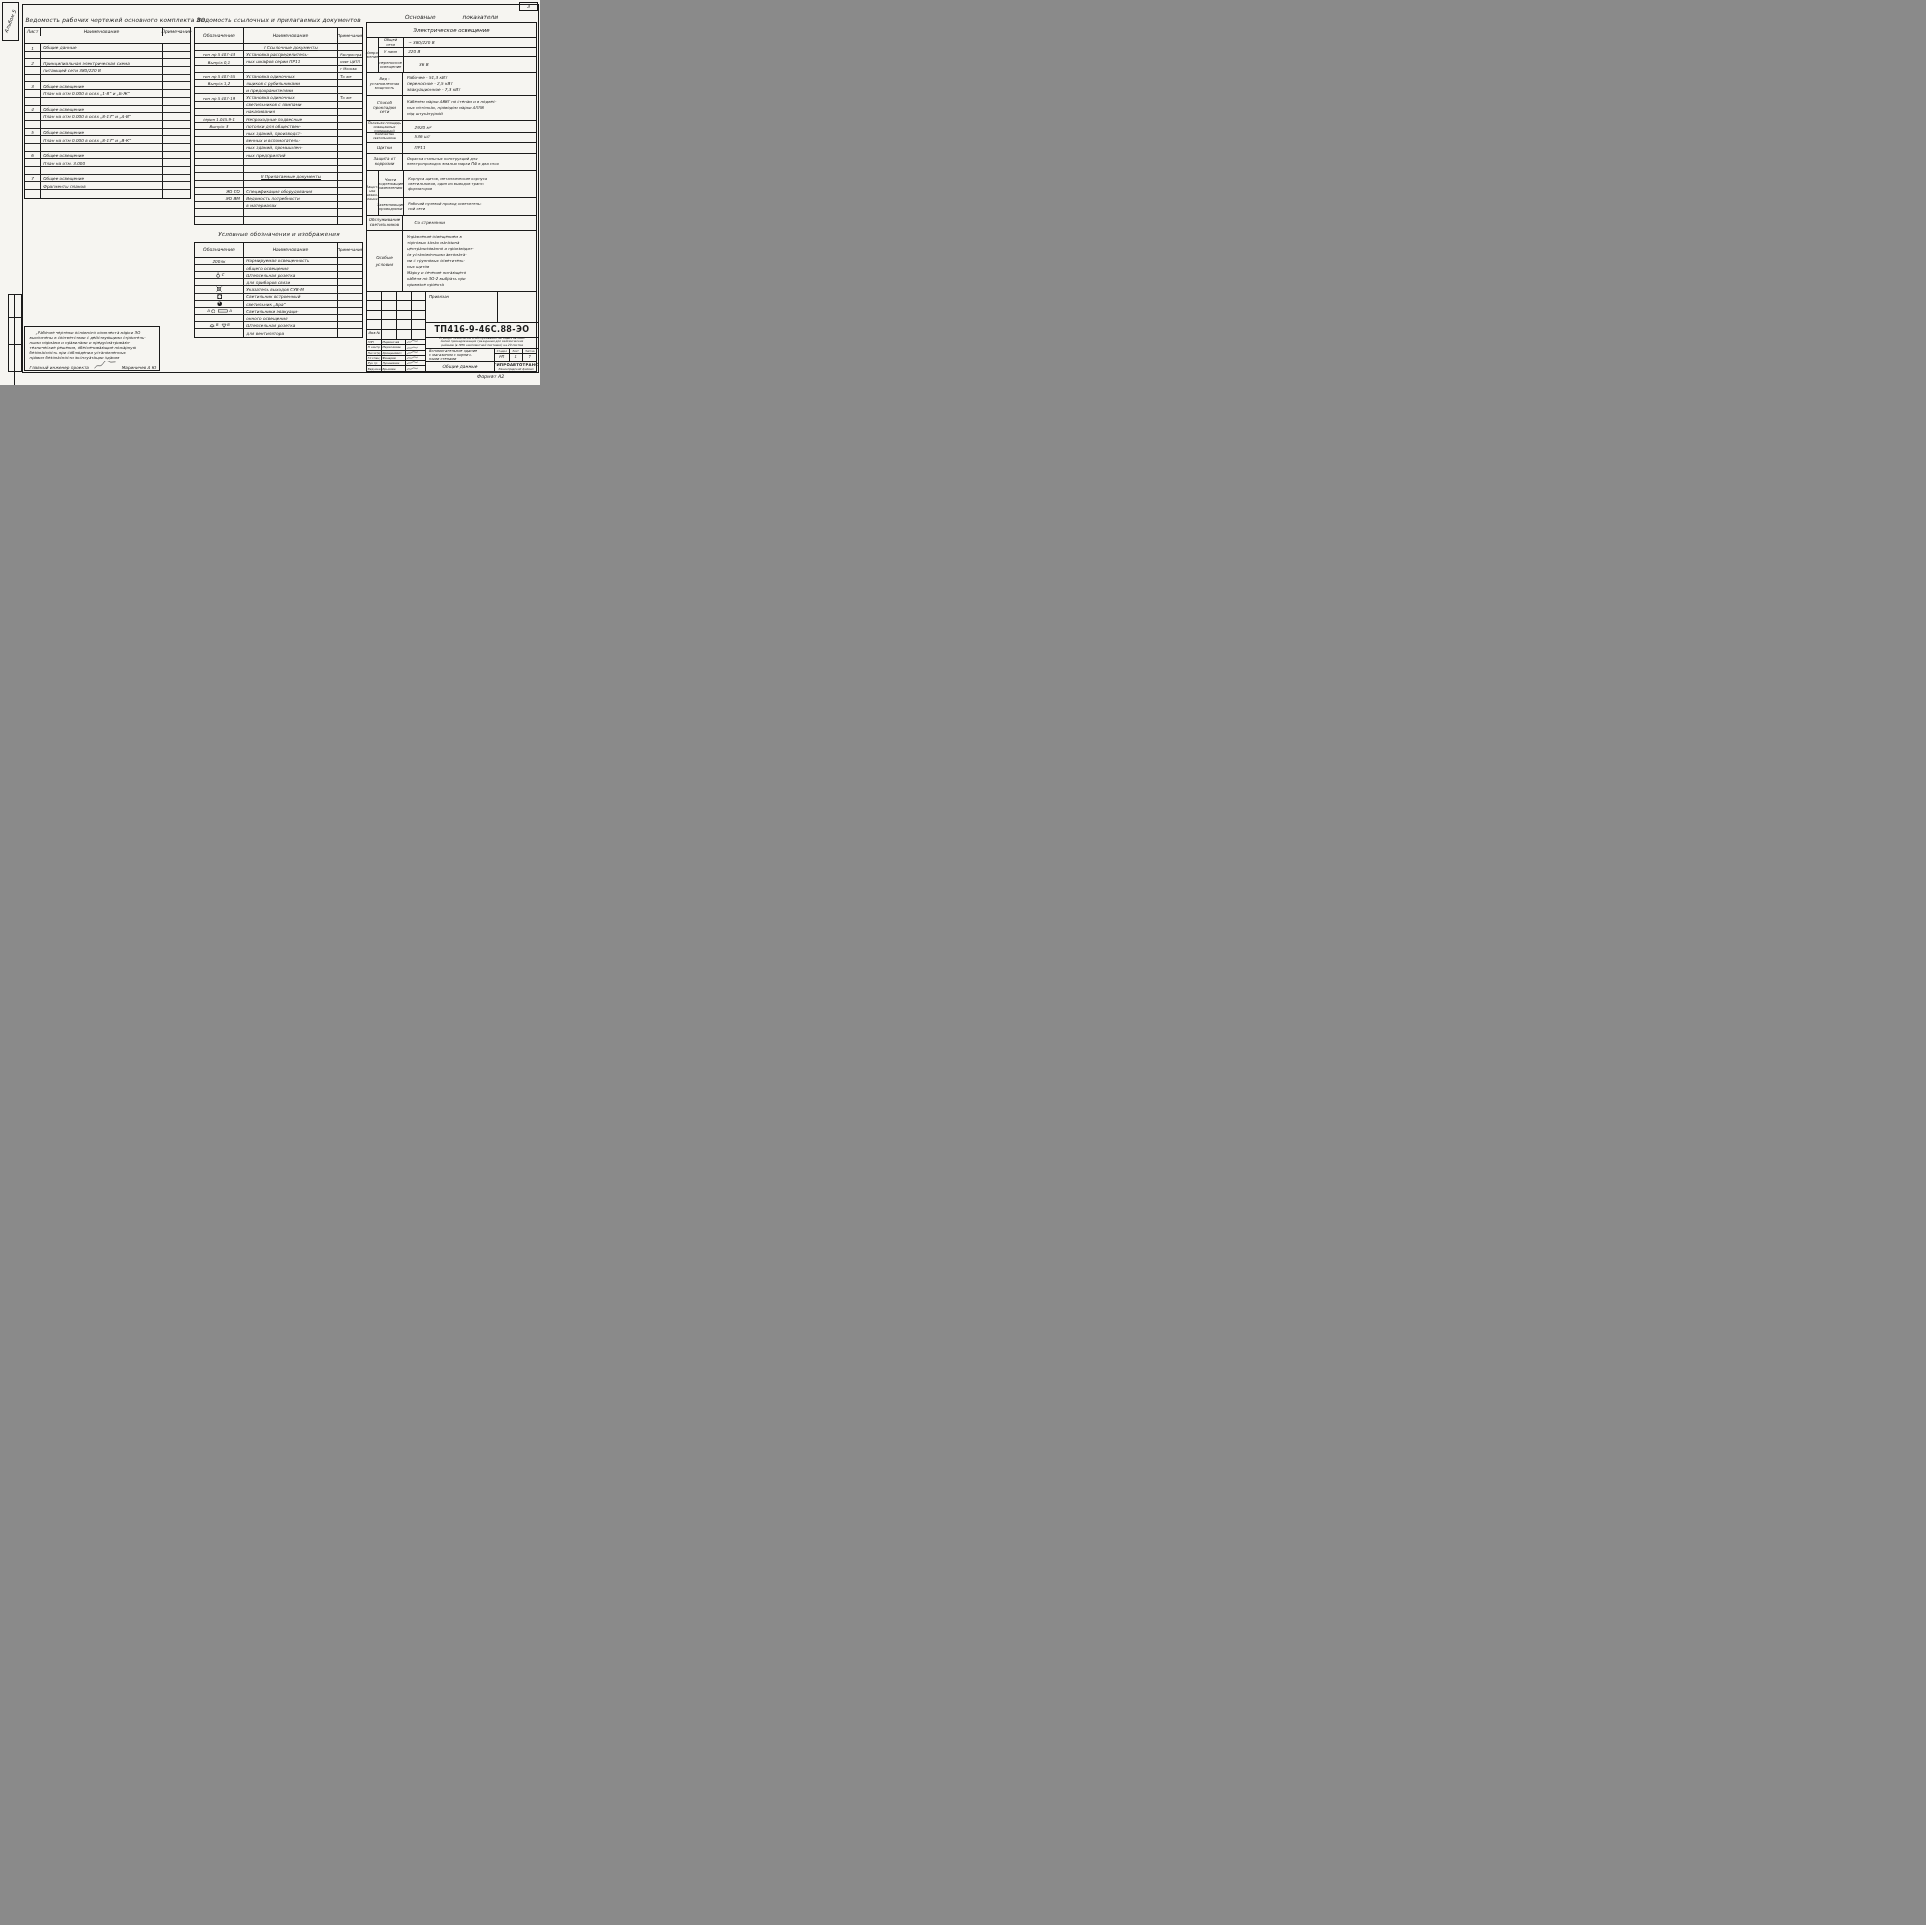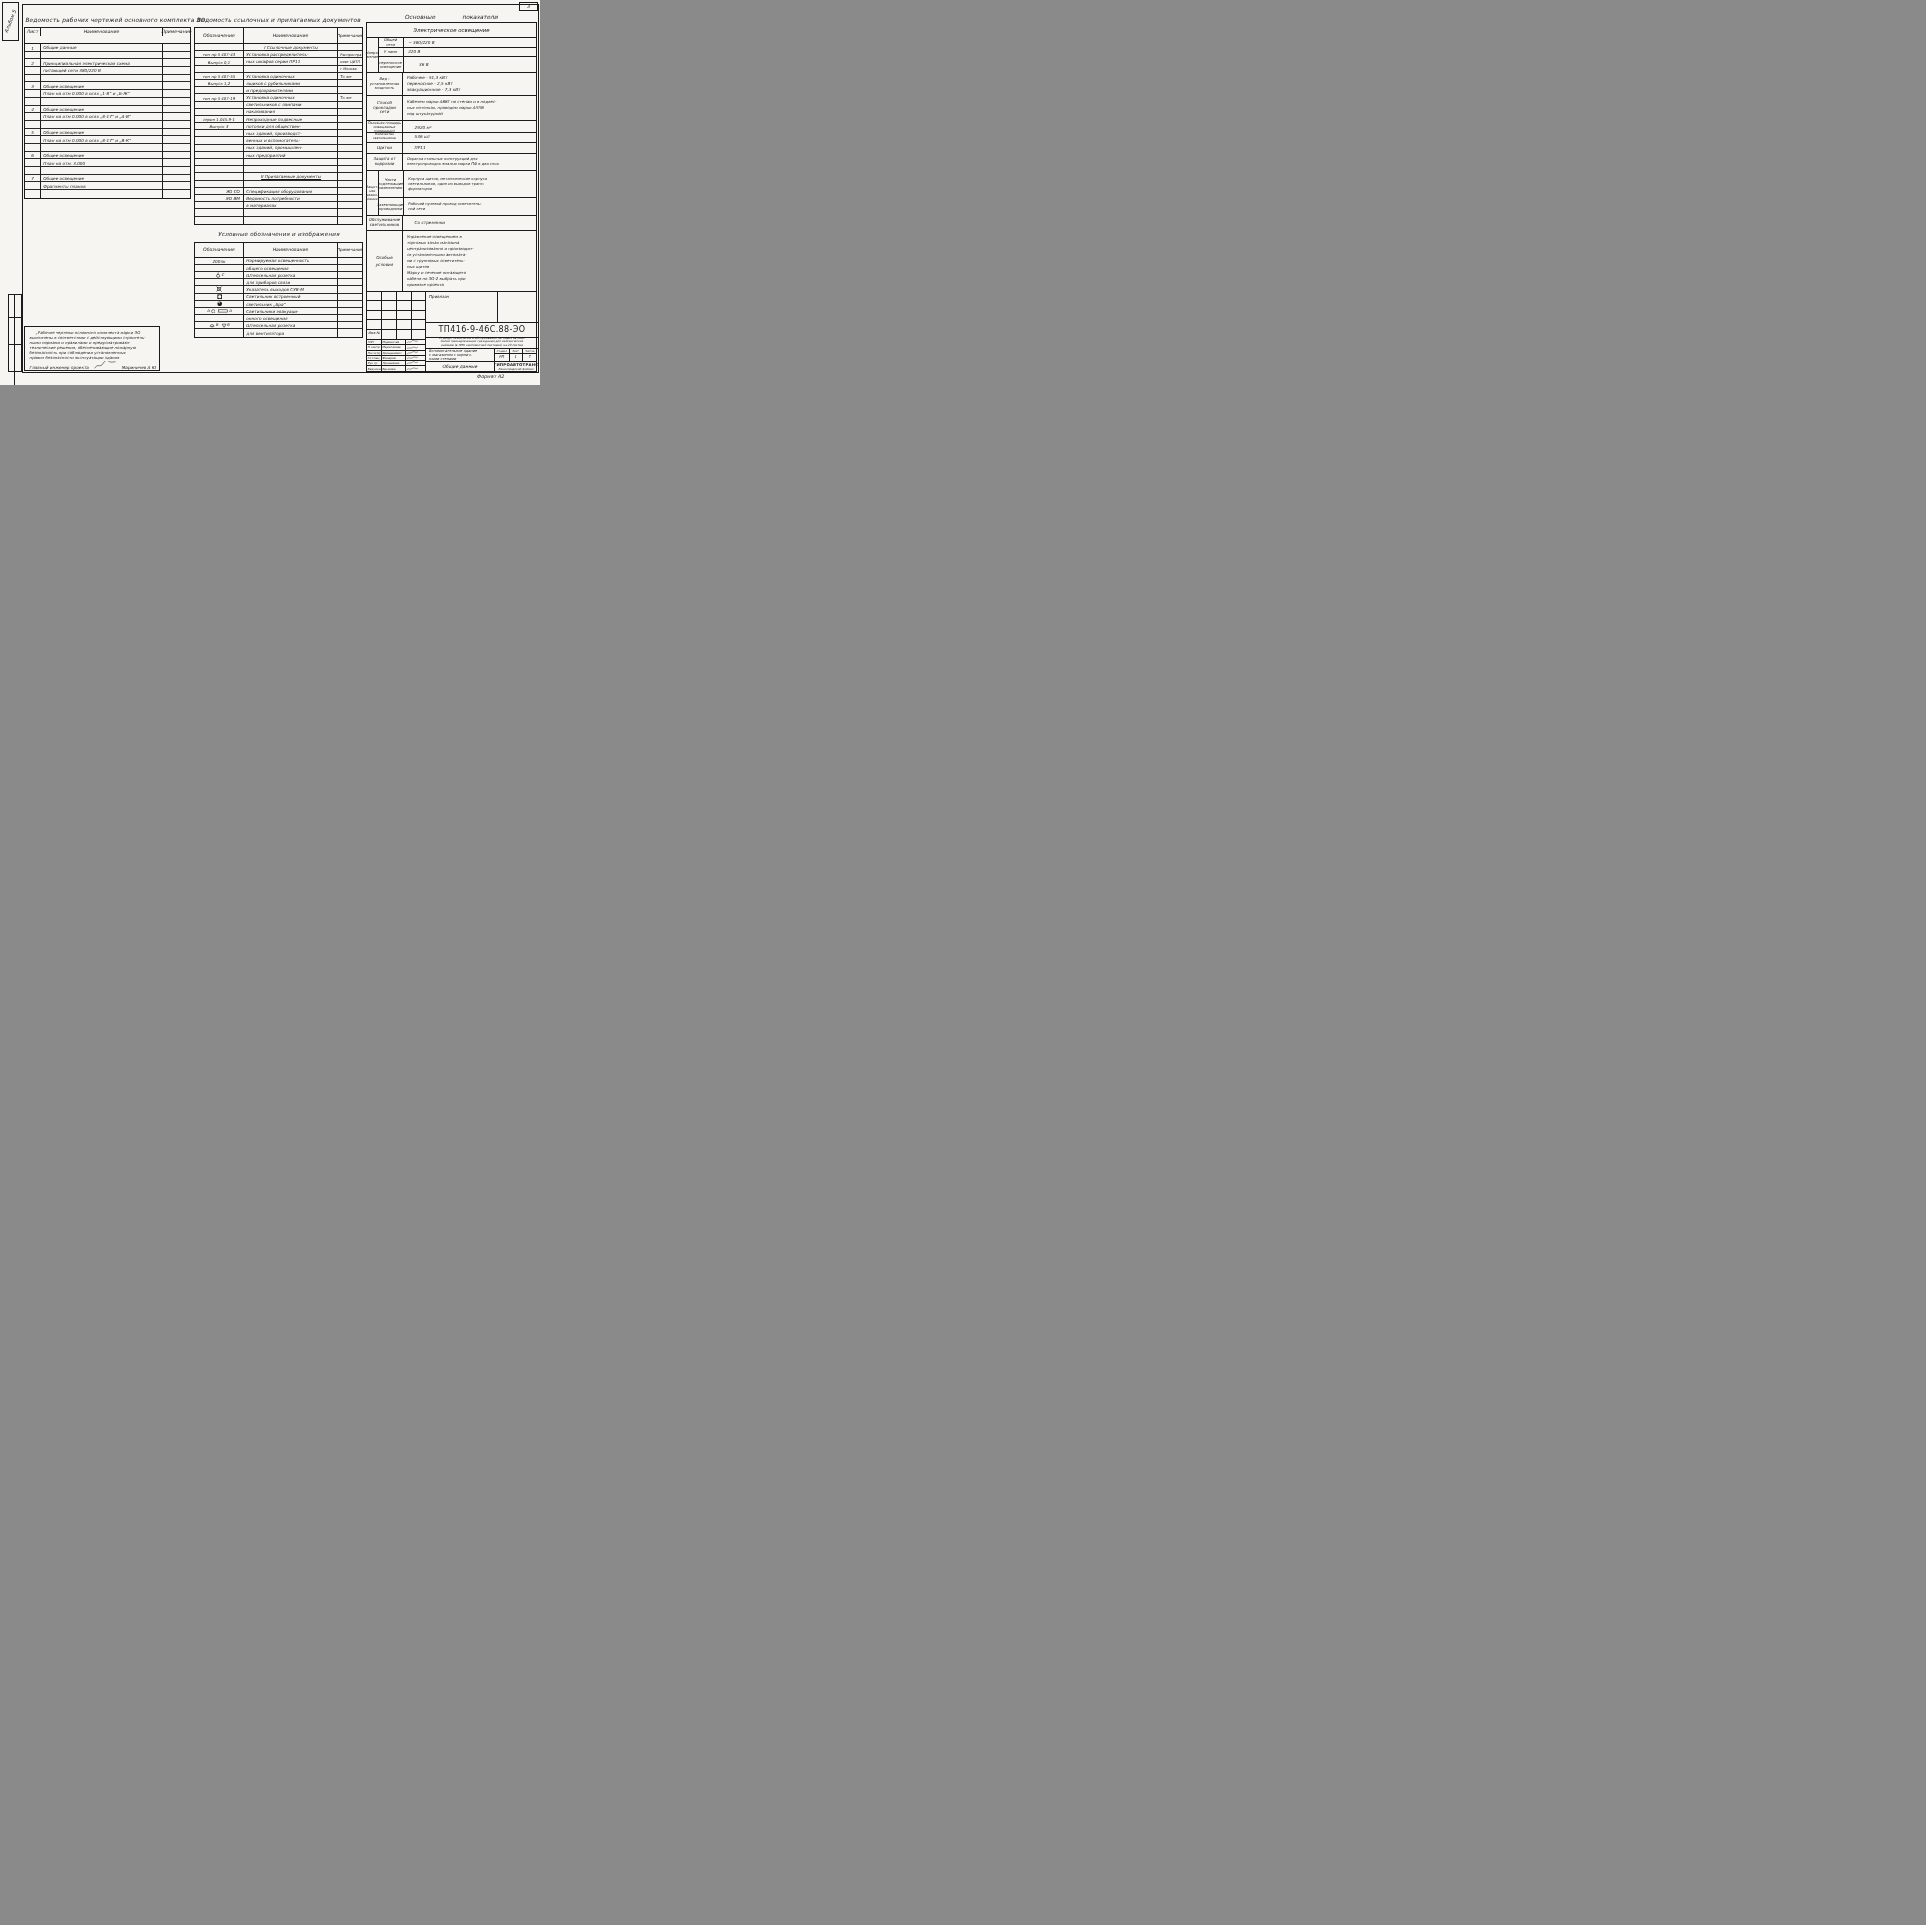--- a/index.html
+++ b/index.html
@@ -677,21 +677,21 @@
           </div>
       </div>
     </div>
 
     <div class="bx" style="left:59px;top:0;width:112px;height:79px">
       <div class="bx" style="left:0;top:0;width:72px;height:31px;border-right:0.8px solid #1b1b1b;border-bottom:0.8px solid #1b1b1b;padding:1.9px 3.1px;font-size:4px">
         <span>Привязан</span>
       </div>
       <div class="bx" style="left:72px;top:0;width:40px;height:31px;border-bottom:0.8px solid #1b1b1b"></div>
       <div class="bx" style="left:0;top:31px;width:112px;height:14.6px;border-bottom:1px solid #1b1b1b;display:flex;align-items:center;justify-content:center">
-        <span style="font-style:normal;font-weight:400;font-size:8px;letter-spacing:0.4px;white-space:nowrap">ТП416-9-46С.88-ЭО</span>
+        <span style="font-style:normal;font-weight:700;font-size:8px;letter-spacing:0.4px;white-space:nowrap">ТП416-9-46С.88-ЭО</span>
       </div>
       <div class="bx" style="left:0;top:45px;width:112px;height:11.6px;border-bottom:1px solid #1b1b1b;display:flex;flex-direction:column;align-items:center;justify-content:center;font-size:2.9px;line-height:1.3;text-align:center">
         <span>Станция технического обслуживания легковых автомо-</span>
         <span>билей принадлежащих гражданам для сейсмических</span>
         <span>районов (в ЛМК комплектной поставки) на 20 постов</span>
       </div>
       <div class="bx" style="left:0;top:57px;width:69px;height:12.7px;border-right:0.8px solid #1b1b1b;border-bottom:0.8px solid #1b1b1b;display:flex;flex-direction:column;justify-content:center;padding-left:3.1px;font-size:3.6px;line-height:1.18">
         <span>Вспомогательное здание</span>
         <span>с магазином с кирпич-</span>
         <span>ными стенами</span>

